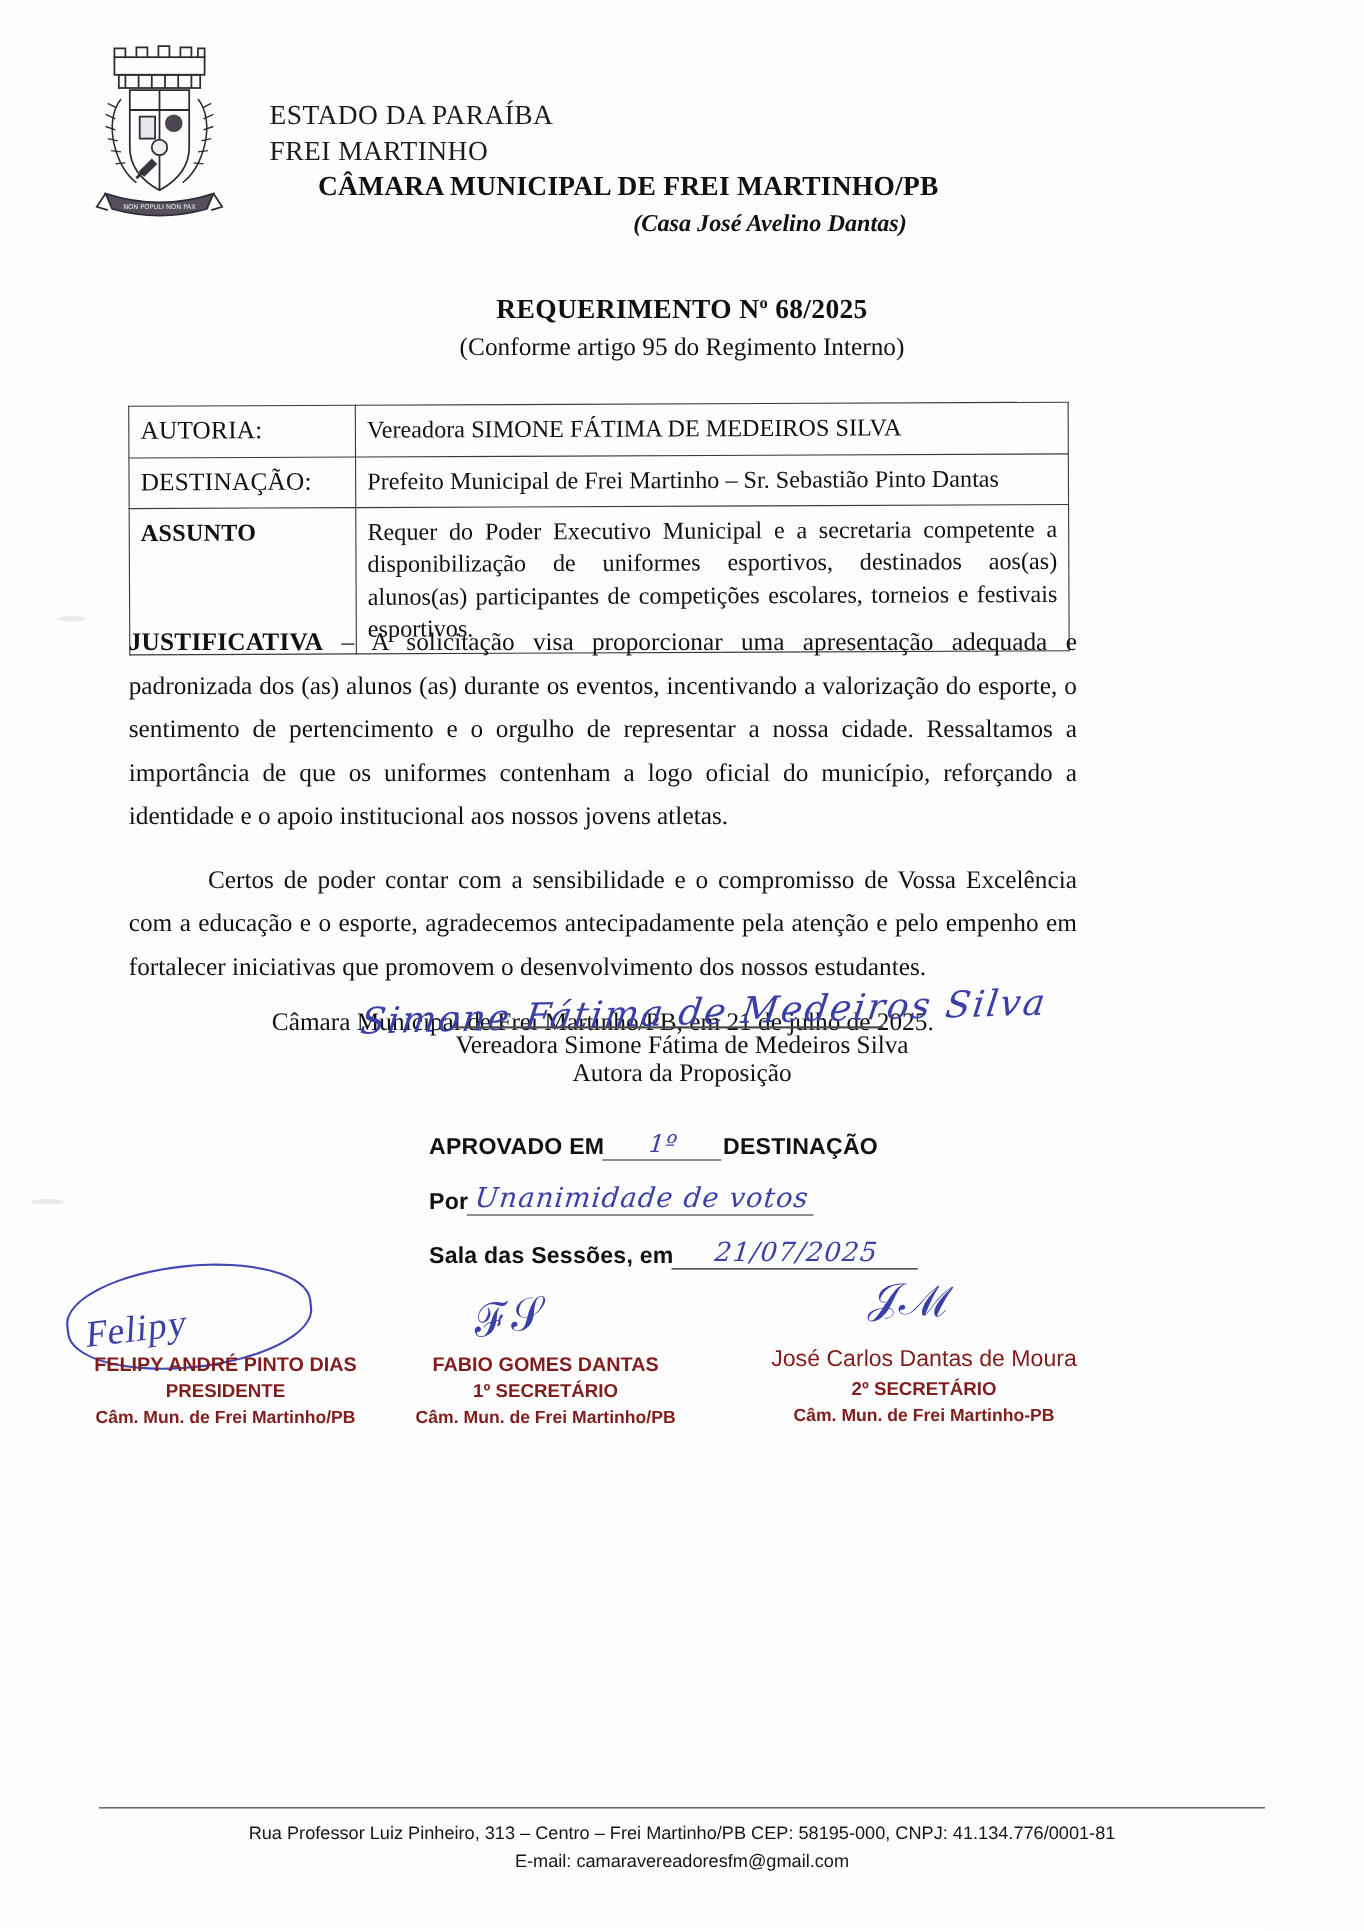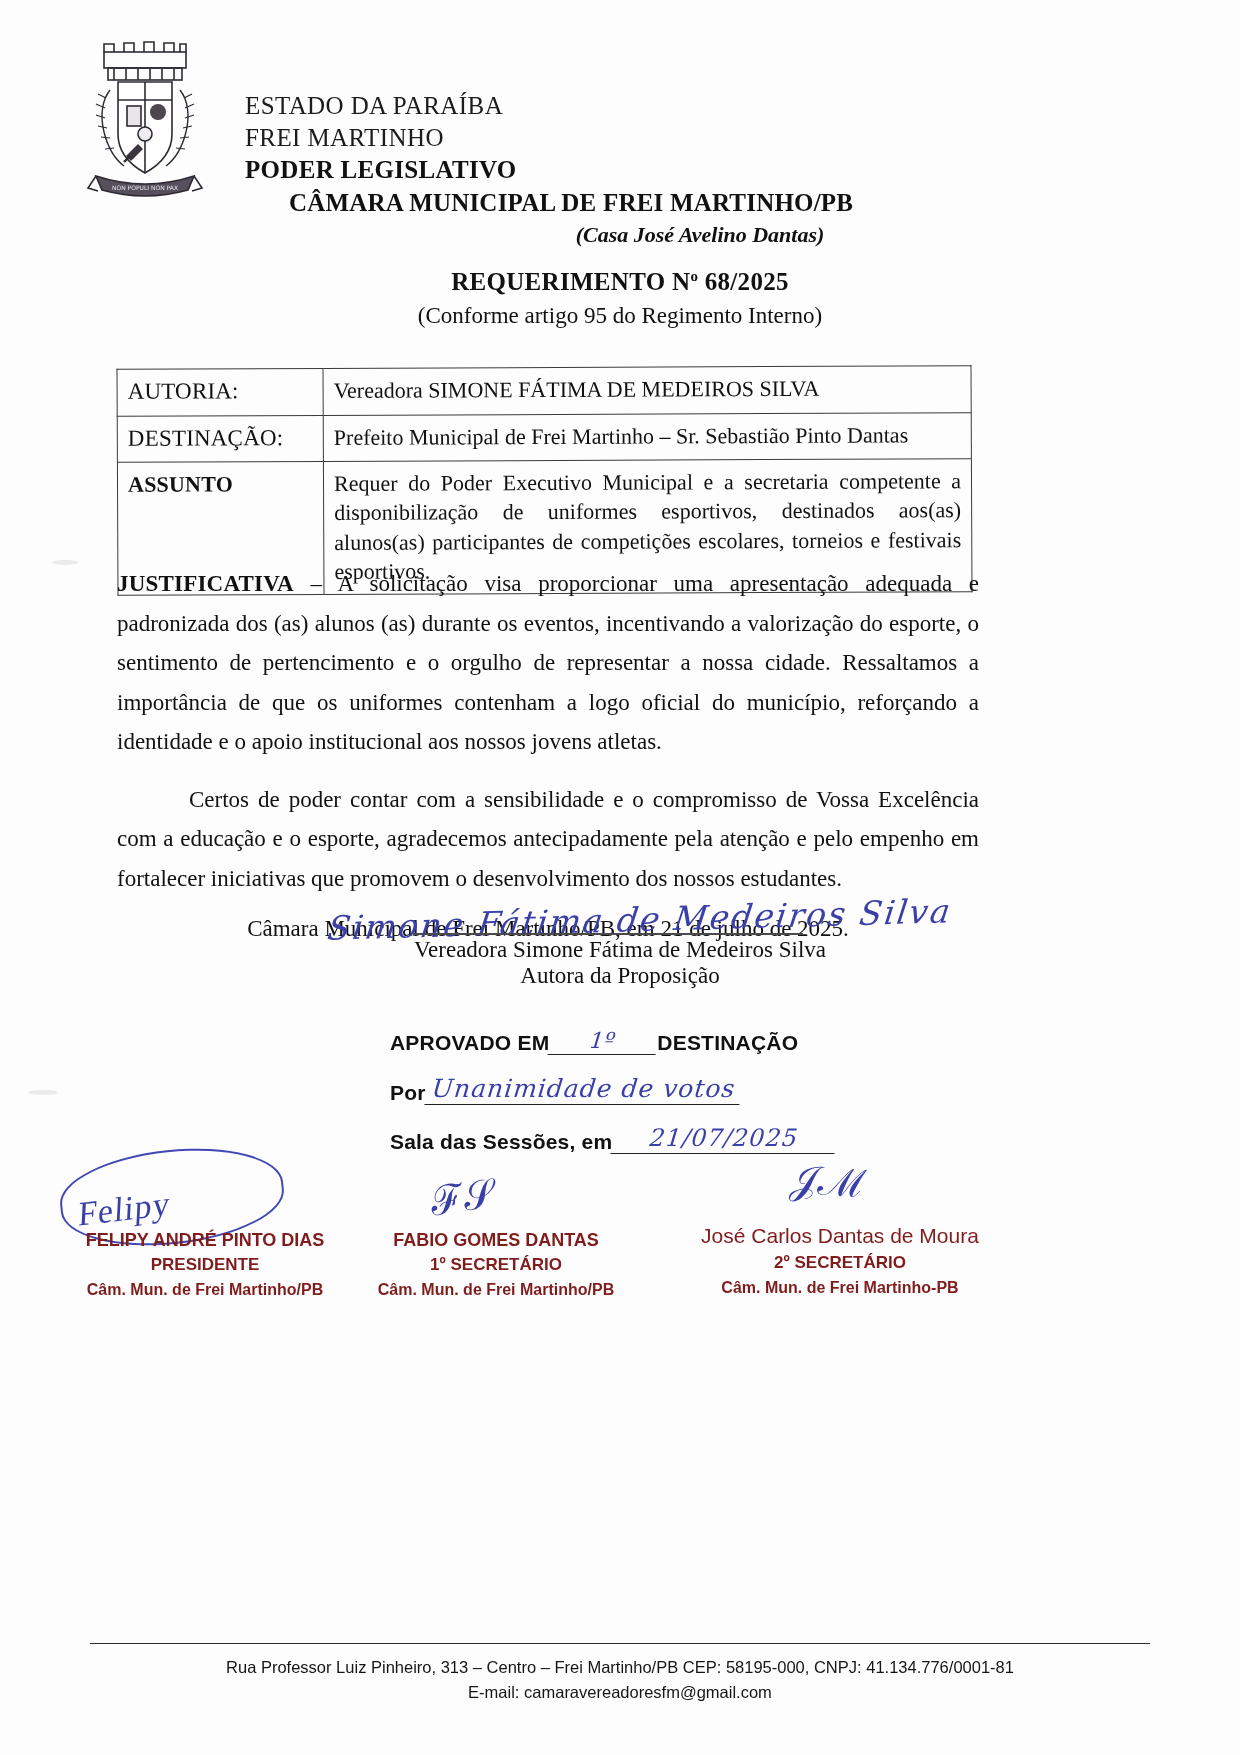--- a/index.html
+++ b/index.html
@@ -323,21 +323,20 @@
           <path d="M16 138q49 16 98 0l-6 14q-43 12-86 0z" fill="#55505c" stroke="#2e2a33"></path>
           <path d="M16 138l-8 12 10 3M114 138l8 12-10 3"></path>
         </g>
         <text x="65" y="152" font-size="6" text-anchor="middle" fill="#e9e7eb" font-family="DejaVu Sans, sans-serif">NON POPULI NON PAX</text>
       </svg>
     </div>
 
     <div class="header-text">
       <div class="hdr-line1">ESTADO DA PARAÍBA</div>
       <div class="hdr-line2">FREI MARTINHO</div>
-      <div class="hdr-line3">PODER LEGISLATIVO</div>
       <div class="hdr-line4">CÂMARA MUNICIPAL DE FREI MARTINHO/PB</div>
       <div class="hdr-line5">(Casa José Avelino Dantas)</div>
     </div>
   </div>
 
   <div class="doc-title"><span>REQUERIMENTO N</span><sup>o</sup><span> 68/2025</span></div>
   <div class="doc-subtitle">(Conforme artigo 95 do Regimento Interno)</div>
 
   <table class="info-table">
     <tbody>

